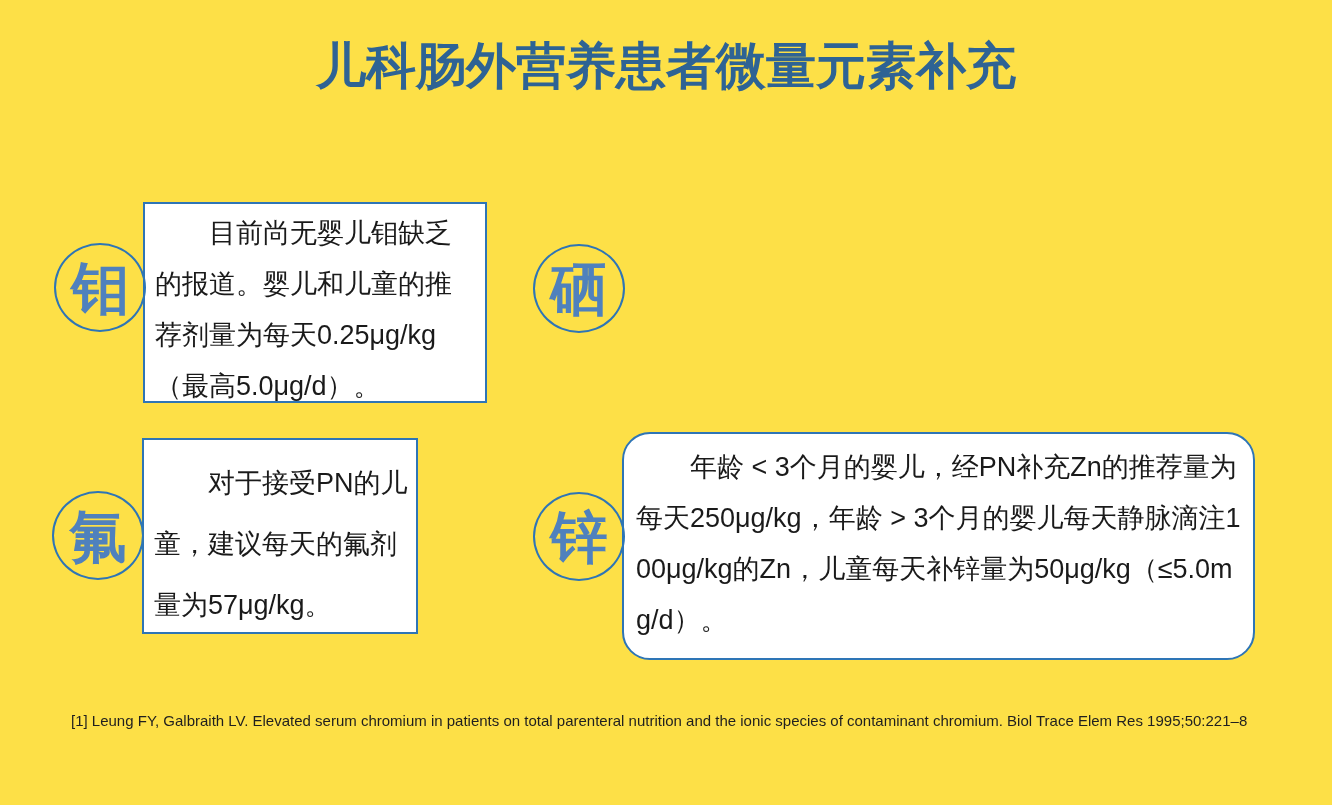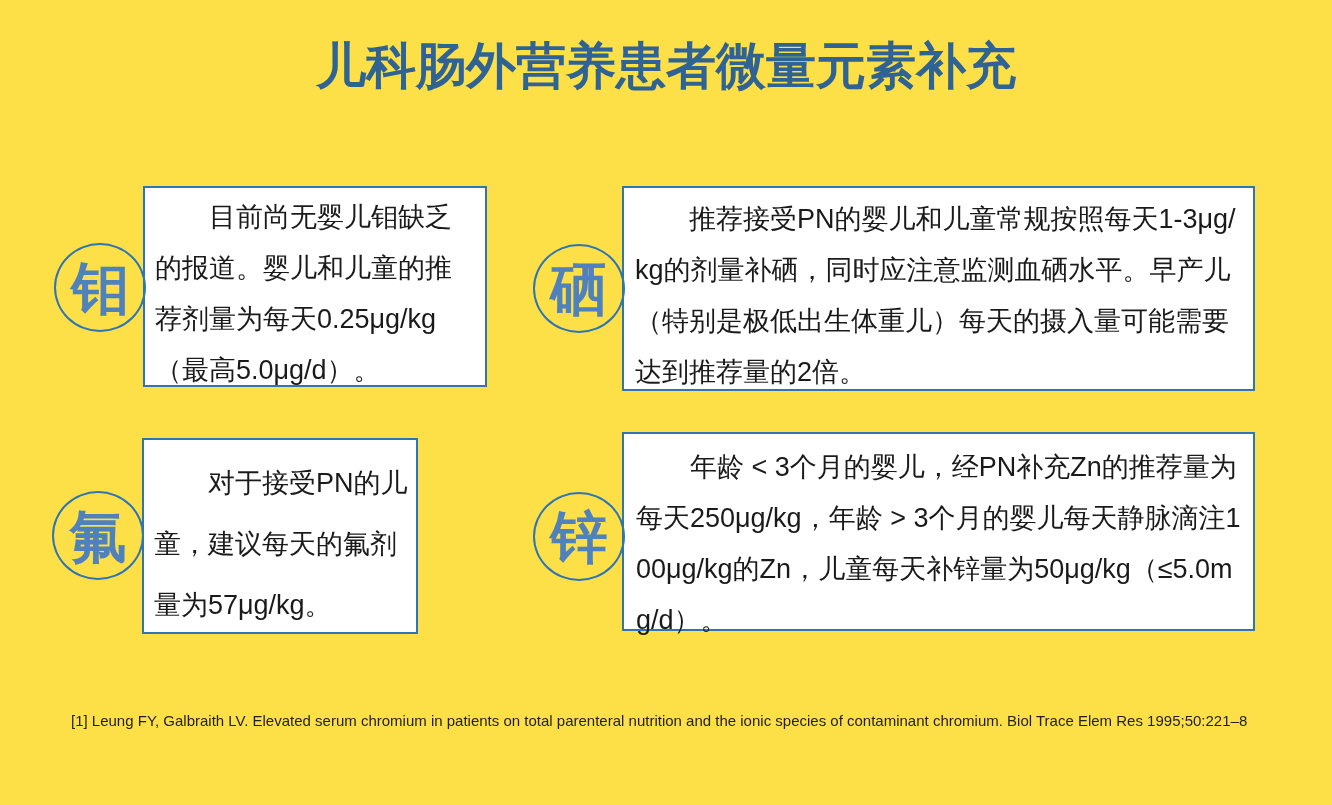--- a/index.html
+++ b/index.html
@@ -28,24 +28,24 @@
     border: 2px solid #2E75B6;
     background: #ffffff;
     color: #1A1A1A;
   }
   .box p {
     margin: 0;
     text-indent: 2em;
     font-size: 27px;
     word-break: break-all;
   }
-  .box1 { left: 143px; top: 186px; width: 344px; height: 201px; padding: 4px 22px 0 10px; line-height: 51px; }
+  .box1 { left: 143px; top: 202px; width: 344px; height: 201px; padding: 4px 22px 0 10px; line-height: 51px; }
   .box2 { left: 622px; top: 186px; width: 633px; height: 205px; padding: 6px 10px 0 11px; line-height: 51px; }
   .box3 { left: 142px; top: 438px; width: 276px; height: 196px; padding: 13px 6px 0 10px; line-height: 61px; }
-  .box4 { left: 622px; top: 432px; width: 633px; height: 199px; padding: 8px 10px 0 12px; line-height: 51px; }
+  .box4 { left: 622px; top: 432px; width: 633px; height: 228px; padding: 8px 10px 0 12px; line-height: 51px; border-radius: 28px; }
   .badge {
     position: absolute;
     width: 92px;
     height: 89px;
     box-sizing: border-box;
     border: 2px solid #2E75B6;
     border-radius: 50%;
     background: transparent;
     display: flex;
     align-items: center;
@@ -80,23 +80,20 @@
 
   <div class="title">儿科肠外营养患者微量元素补充</div>
 
   <div class="box box1">
     <p>目前尚无婴儿钼缺乏的报道。婴儿和儿童的推荐剂量为每天0.25μg/kg（最高5.0μg/d）。</p>
   </div>
   <div class="badge badge1">
     <span>钼</span>
   </div>
 
-  <div class="box box2">
-    <p>推荐接受PN的婴儿和儿童常规按照每天1-3μg/kg的剂量补硒，同时应注意监测血硒水平。早产儿（特别是极低出生体重儿）每天的摄入量可能需要达到推荐量的2倍。</p>
-  </div>
   <div class="badge badge2">
     <span>硒</span>
   </div>
 
   <div class="box box3">
     <p>对于接受PN的儿童，建议每天的氟剂量为57μg/kg。</p>
   </div>
   <div class="badge badge3">
     <span>氟</span>
   </div>

